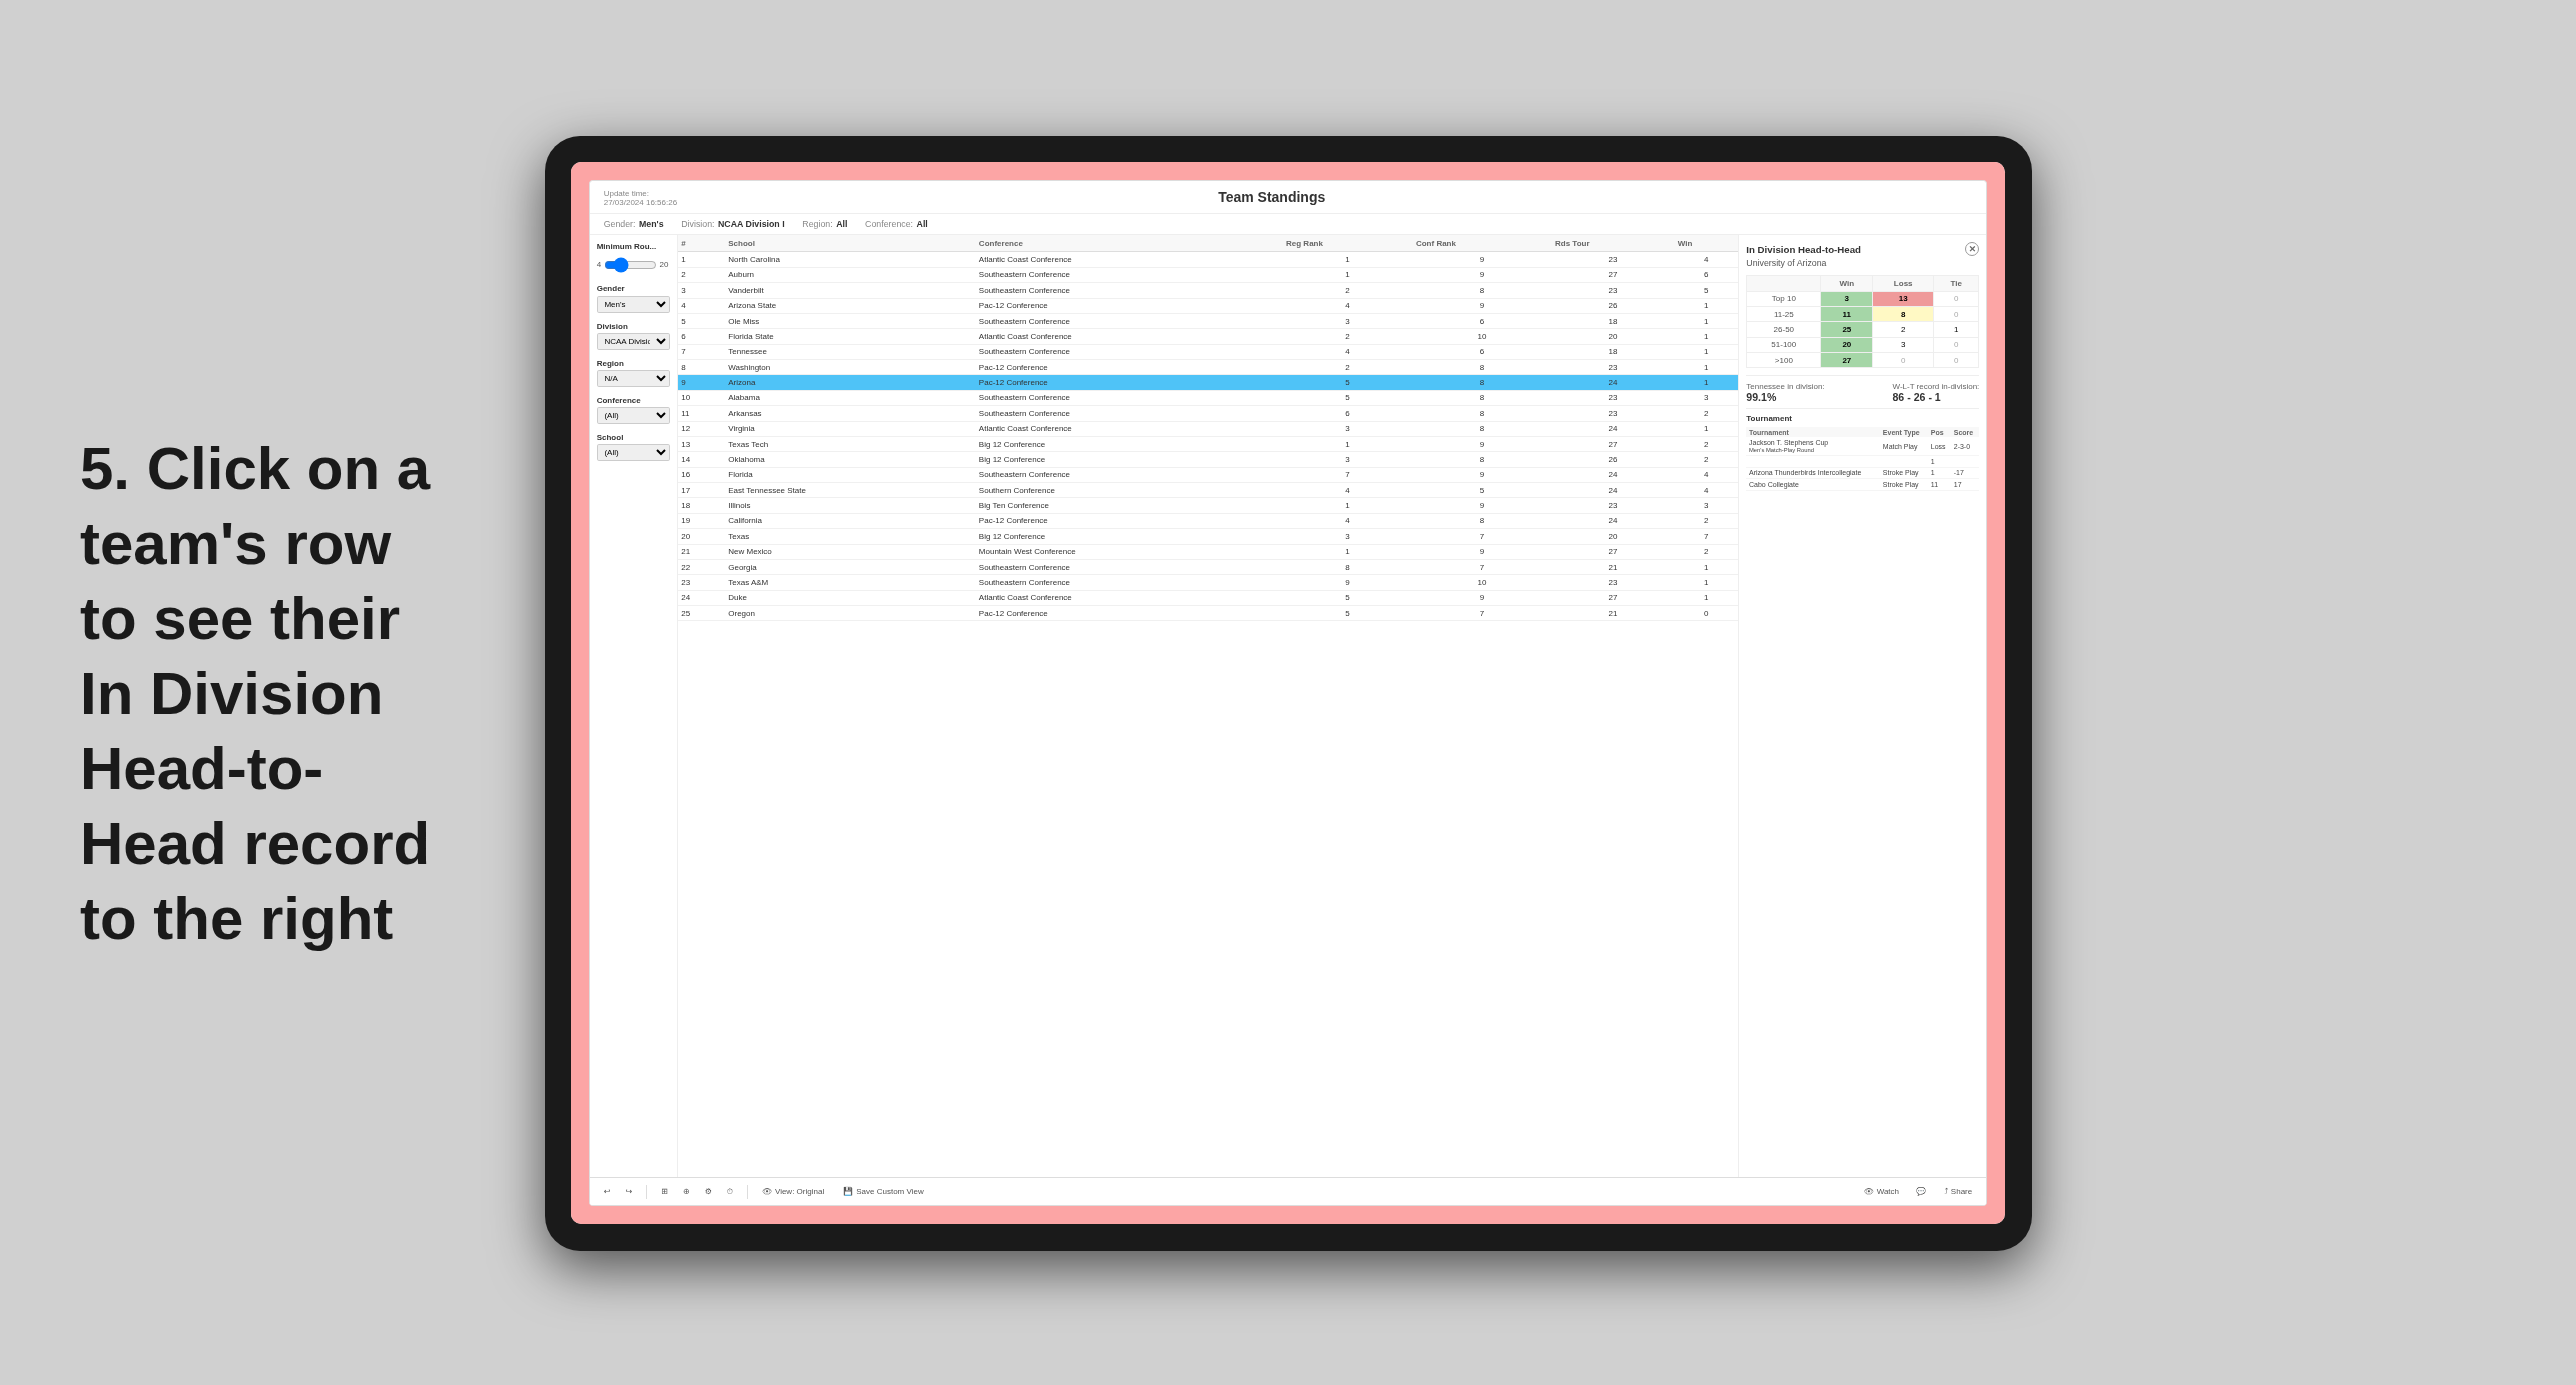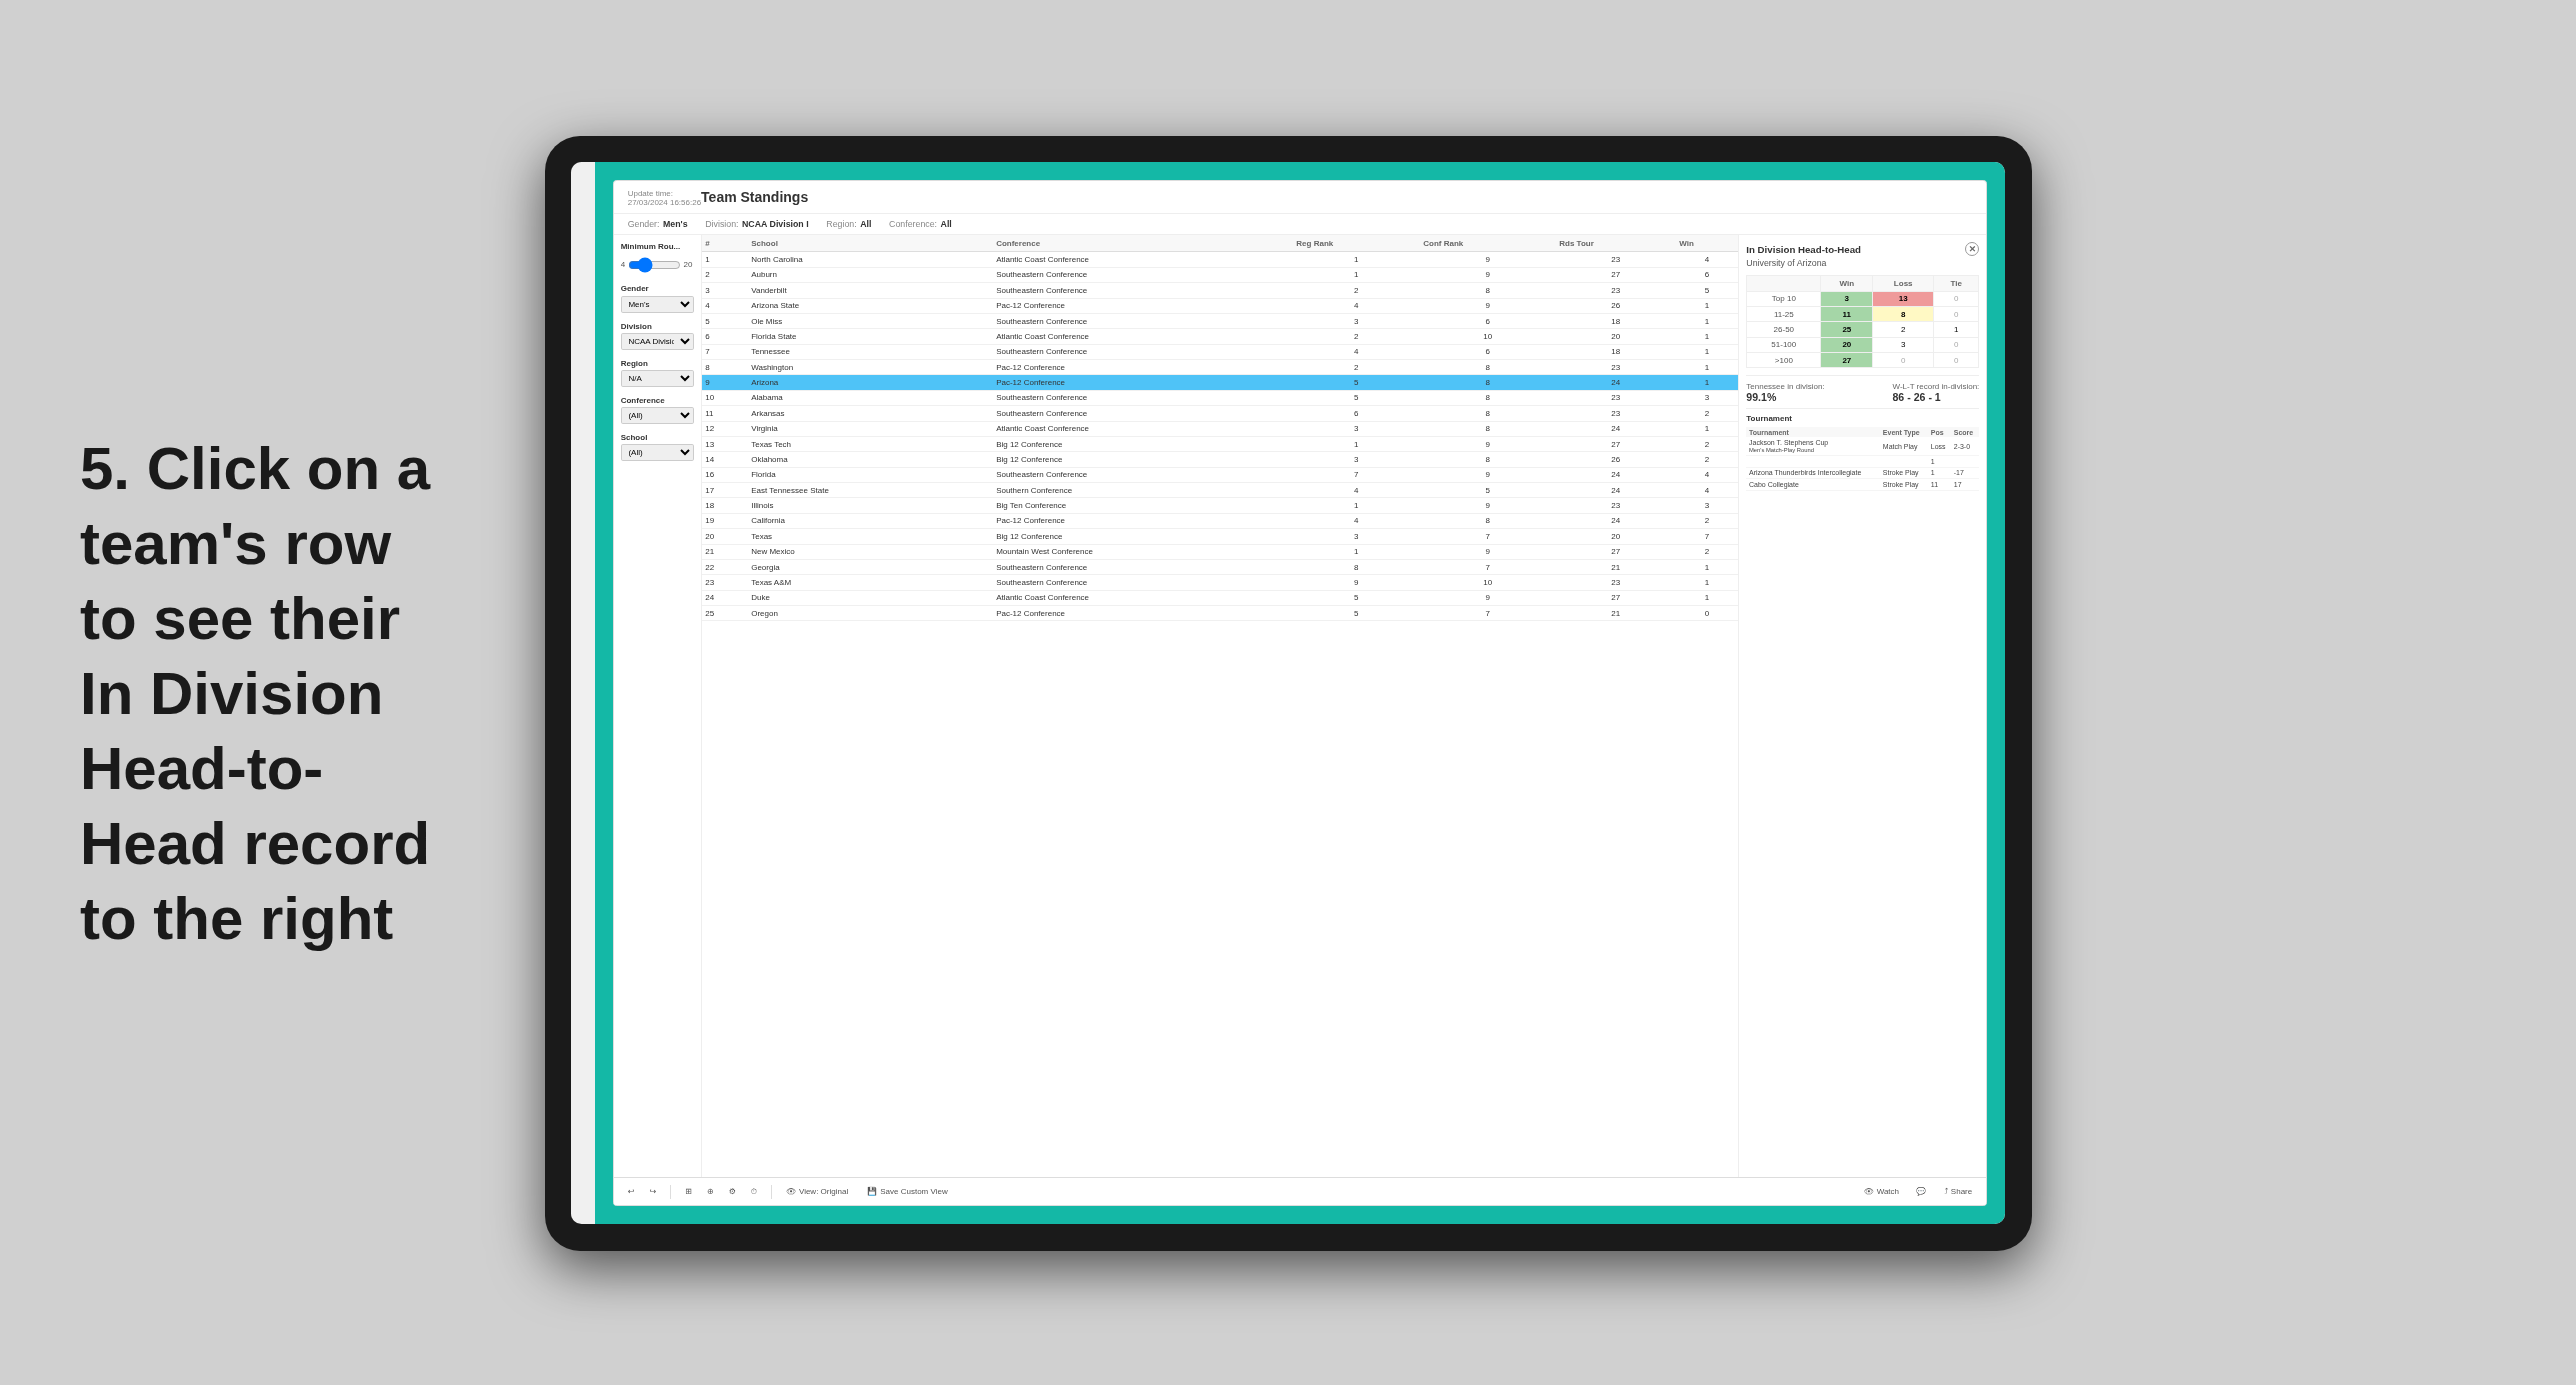--- a/index.html
+++ b/index.html
@@ -132,22 +132,21 @@
       color: #e0234e;
       border-bottom: 1.8px solid #e0234e;
     }
 
     
     .content-area {
       flex: 1;
       padding: 17.7px;
       overflow: hidden;
       position: relative;
-      background: #14b8a6;
-      margin-left: 24px;
+      background: #fca5a5;
     }
 
     
     .main-panel {
       background: #fff;
       border: 0.9px solid #ddd;
       border-radius: 3.5px;
       height: 100%;
       display: flex;
       flex-direction: column;
@@ -164,20 +163,21 @@
 
     .update-time {
       font-size: 8px;
       color: #888;
     }
 
     .panel-title {
       font-size: 14px;
       font-weight: 700;
       color: #333;
+      text-align: center;
       flex: 1;
     }
 
     .filters-row {
       display: flex;
       align-items: center;
       gap: 17.7px;
       padding: 5.3px 14px;
       border-bottom: 0.9px solid #eee;
       font-size: 8.8px;

